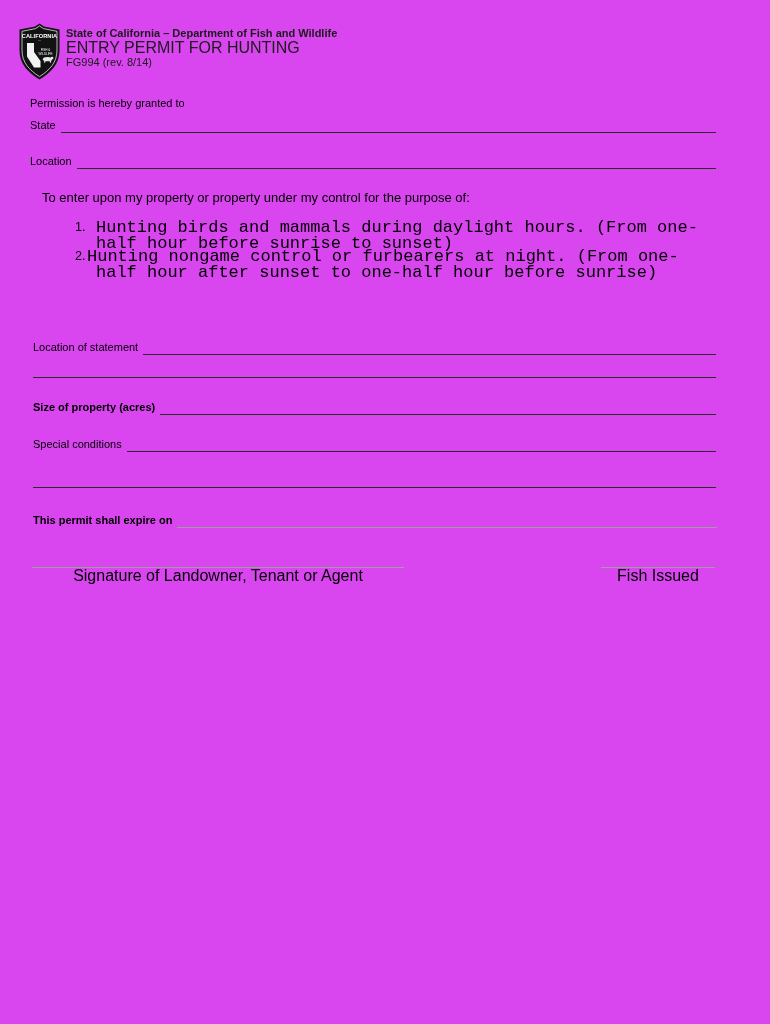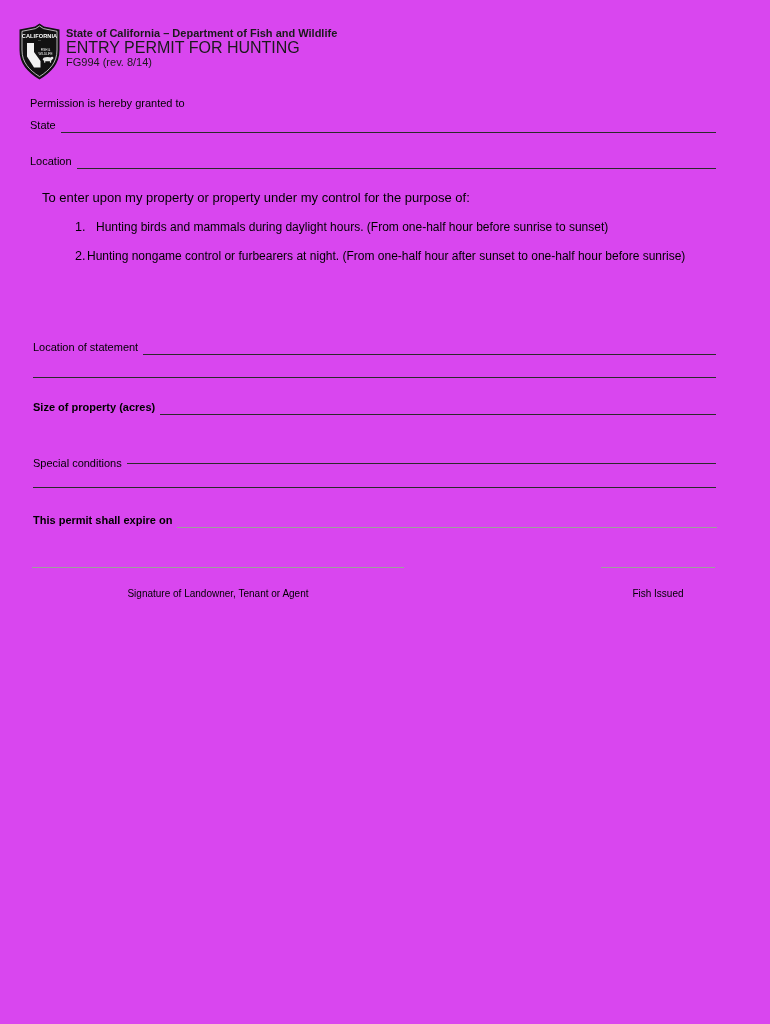--- a/index.html
+++ b/index.html
@@ -23,25 +23,25 @@
   .body-size{font-size:13px;line-height:15.5px;}
   
   .fill-row{display:flex;align-items:stretch;}
   .fill-row .lbl{font-size:11px;line-height:15px;white-space:nowrap;}
   .fill-line{flex:1;margin-left:5px;border-bottom:1px solid #2b2b2b;font-size:11px;}
   .fill-line.gray{border-bottom:1px solid #9e9e9e;}
   .solo-line{border-top:1px solid #2b2b2b;height:0;}
   
   .item{display:flex;}
   .item .num{flex:none;font-size:12.6px;line-height:15.5px;}
-  .item .txt{font-size:12px;line-height:15.5px;}
+  .item .txt{font-size:17px;line-height:15.5px;font-family:Liberation Mono, monospace;}
   
   .sig-block{position:absolute;text-align:center;}
   .sig-line{height:6px;border-bottom:1px solid #9e9e9e;font-size:10px;}
-  .sig-label{font-size:10px;line-height:13px;margin-top:19px;}
+  .sig-label{font-size:16px;line-height:13px;margin-top:1px;}
 </style>
 </head>
 <body>
 
 <div class="page">
 
   <svg class="logo" viewBox="0 0 44 57" xmlns="http://www.w3.org/2000/svg">
     <path d="M22 0.5 L26.5 3.5 L42 6.5 L42 27 C42 41 34 49 22 56.5 C10 49 2 41 2 27 L2 6.5 L17.5 3.5 Z" fill="#121212"></path>
     <path d="M22 3 L26 5.6 L39.5 8.3 L39.5 27 C39.5 39.5 32.5 46.8 22 53.6 C11.5 46.8 4.5 39.5 4.5 27 L4.5 8.3 L18 5.6 Z" fill="none" stroke="#ffffff" stroke-width="0.7"></path>
     <text x="22" y="14.5" text-anchor="middle" font-size="5.6" font-weight="bold" fill="#ffffff" font-family="Liberation Sans, sans-serif" letter-spacing="0.1">CALIFORNIA</text>
@@ -92,21 +92,21 @@
     <span class="lbl">Location of statement</span>
     <span class="fill-line"></span>
   </div>
   <div class="abs solo-line" style="left:33px;top:377px;width:683px;"></div>
 
   <div class="abs fill-row" style="left:33px;top:400px;width:683px;font-weight:bold;">
     <span class="lbl">Size of property (acres)</span>
     <span class="fill-line"></span>
   </div>
 
-  <div class="abs fill-row" style="left:33px;top:456px;width:683px;align-items:center;">
+  <div class="abs fill-row" style="left:33px;top:437px;width:683px;">
     <span class="lbl">Special conditions</span>
     <span class="fill-line"></span>
   </div>
   <div class="abs solo-line" style="left:33px;top:487px;width:683px;"></div>
 
   <div class="abs fill-row" style="left:33px;top:513px;width:684px;font-weight:bold;">
     <span class="lbl">This permit shall expire on</span>
     <span class="fill-line gray"></span>
   </div>
 

